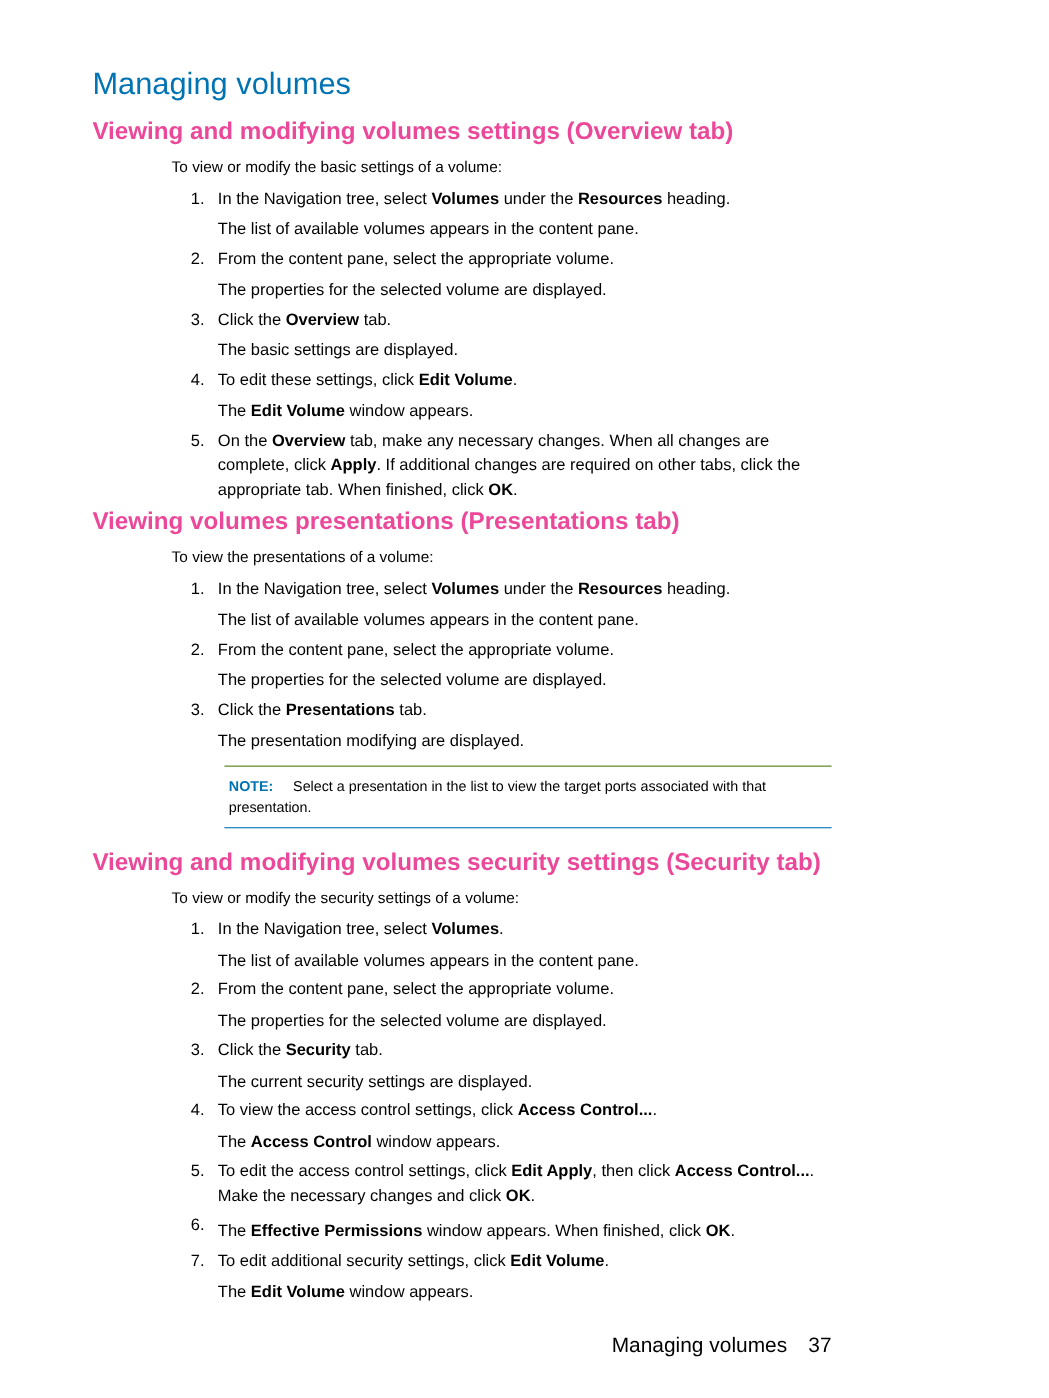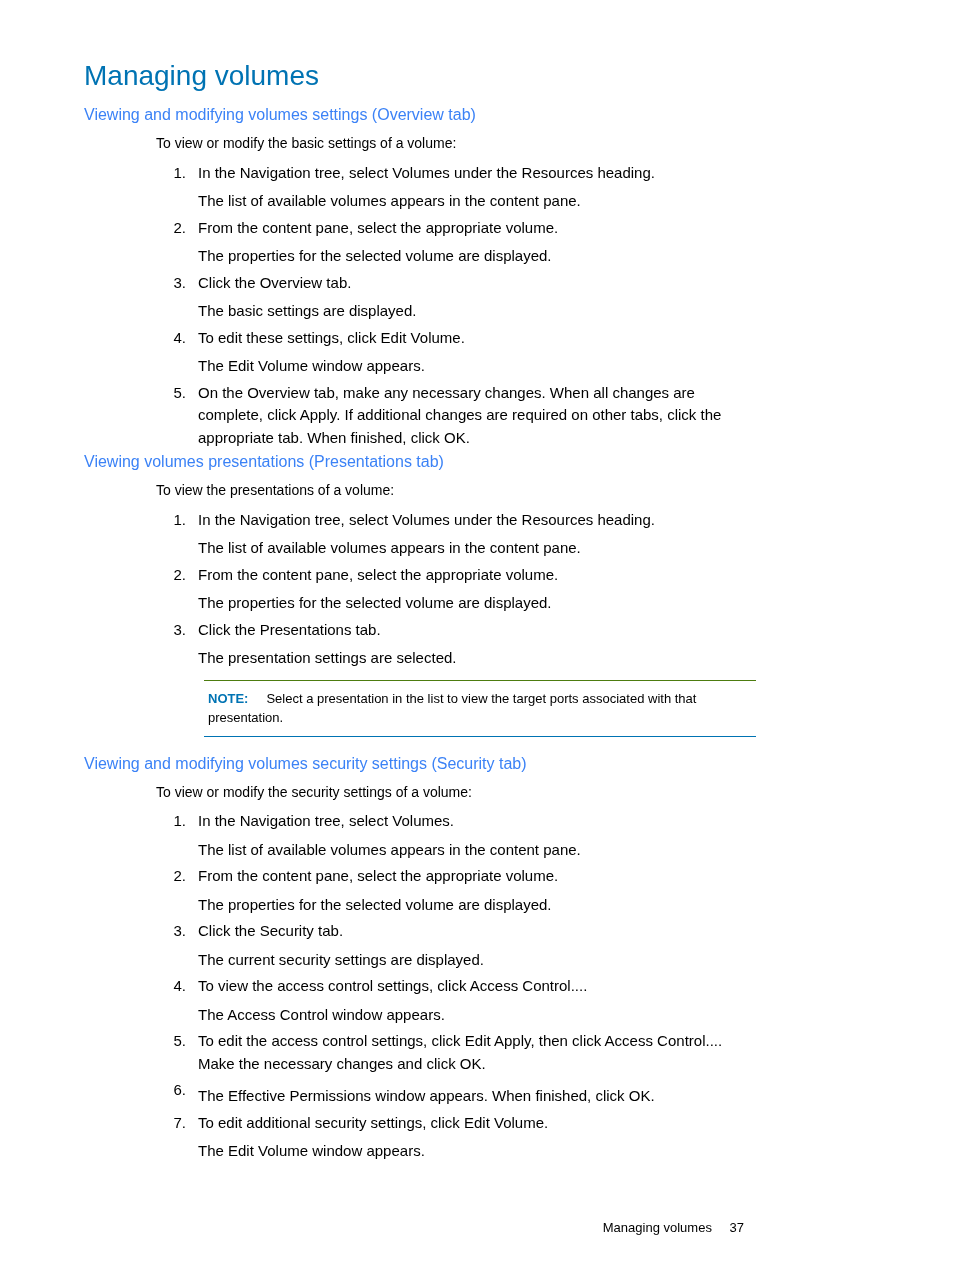--- a/index.html
+++ b/index.html
@@ -16,23 +16,23 @@
       box-sizing: border-box;
       position: relative;
     }
     .h1 {
       color: #0073b3;
       font-size: 28px;
       font-weight: normal;
       margin: 0 0 14px 0;
     }
     .h2 {
-      color: #3b82f6;
-      font-size: 16px;
-      font-weight: normal;
+      color: #ec4899;
+      font-size: 22px;
+      font-weight: bold;
       margin: 0 0 10px 0;
     }
     .intro {
       font-size: 14px;
       margin: 0 0 8px 72px;
       line-height: 1.4;
     }
     .step {
       display: flex;
       margin: 4px 0 4px 72px;
@@ -45,42 +45,42 @@
       padding-right: 12px;
       flex-shrink: 0;
     }
     .step-body {
       flex: 1;
     }
     .step-sub {
       margin-top: 6px;
     }
     .bold {
-      font-weight: normal;
+      font-weight: bold;
     }
     .note-box {
       border-top: 1px solid #4d7c0f;
       border-bottom: 1px solid #0073b3;
       margin: 10px 0 18px 120px;
       padding: 8px 4px;
       font-size: 13px;
       line-height: 1.5;
     }
     .note-label {
       font-weight: bold;
       color: #0073b3;
       padding-right: 18px;
     }
     .section-gap {
     }
     .footer {
       position: absolute;
       bottom: 36px;
-      right: 92px;
-      font-size: 13px;
+      right: 80px;
+      font-size: 19px;
     }
     .footer-page {
       margin-left: 14px;
     }
   </style>
 </head>
 <body>
 
 <div class="page">
 
@@ -139,21 +139,21 @@
         <div class="step-num">2.</div>
         <div class="step-body">
           <div>From the content pane, select the appropriate volume.</div>
           <div class="step-sub">The properties for the selected volume are displayed.</div>
         </div>
       </div>
       <div class="step">
         <div class="step-num">3.</div>
         <div class="step-body">
           <div>Click the <span class="bold">Presentations</span> tab.</div>
-          <div class="step-sub">The presentation settings are selected.</div>
+          <div class="step-sub">The presentation modifying are displayed.</div>
         </div>
       </div>
     </div>
   <div class="note-box">
     <span class="note-label">NOTE:</span><span>Select a presentation in the list to view the target ports associated with that presentation.</span>
   </div>
 
   <div class="h2">Viewing and modifying volumes security settings (Security tab)</div>
   <div class="intro">To view or modify the security settings of a volume:</div>
   <div>

